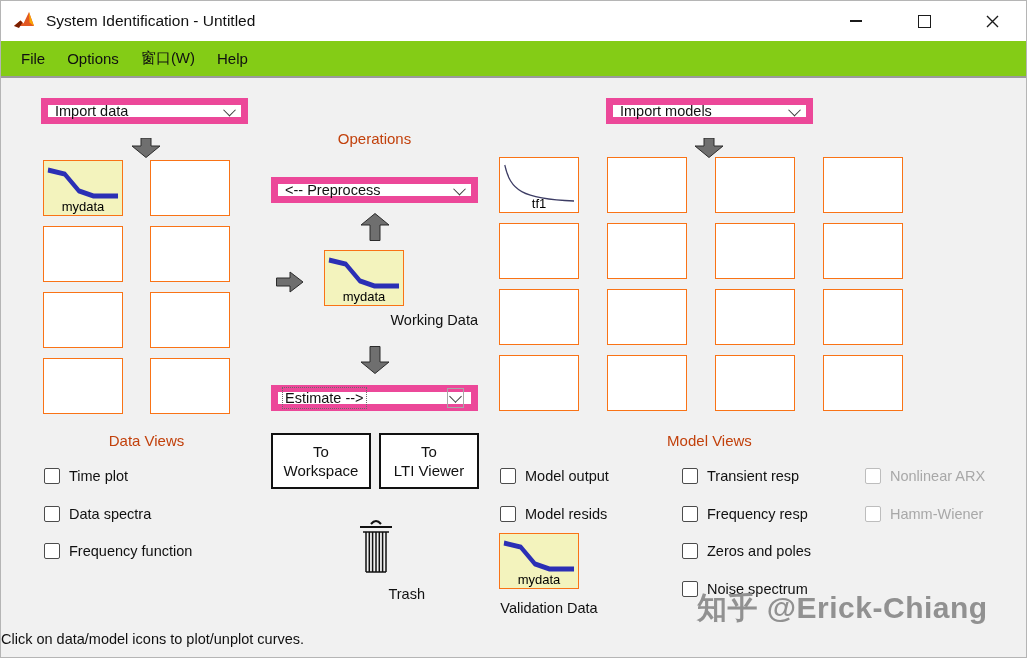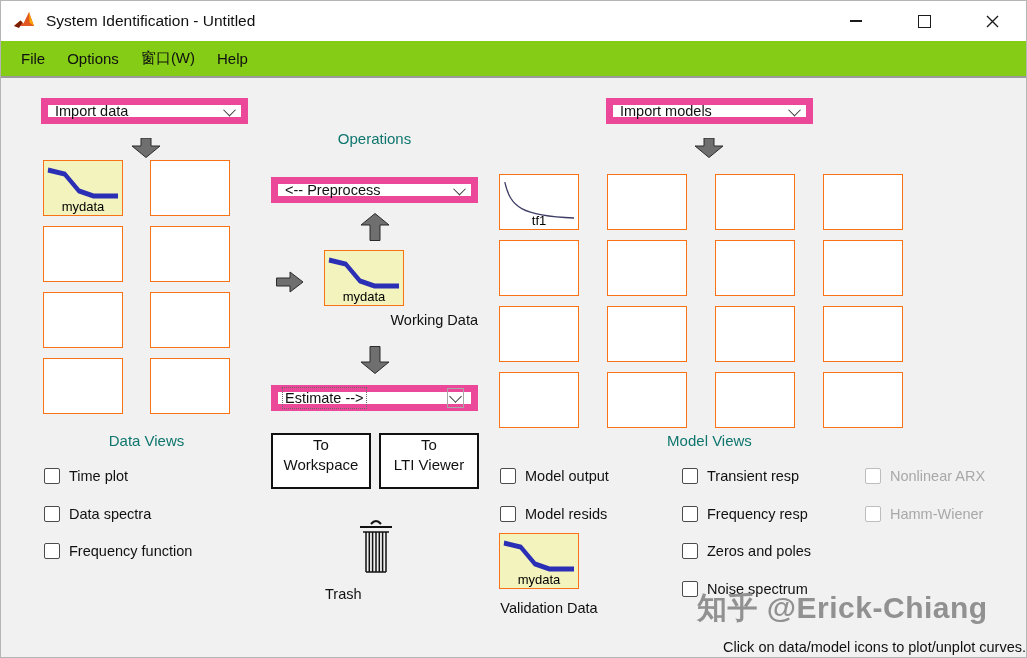--- a/index.html
+++ b/index.html
@@ -28,45 +28,45 @@
   .combo-text{white-space:nowrap;}
   .chev{width:8px;height:8px;border-right:1.6px solid #3c3c3c;border-bottom:1.6px solid #3c3c3c;
     transform:rotate(45deg) translate(-1px,-1px);margin-left:auto;flex:0 0 auto;}
   .arrow-cell{margin-left:auto;width:17px;height:20px;border:1px solid #a8a8a8;
     display:flex;align-items:center;justify-content:center;box-sizing:border-box;}
   .arrow-cell .chev{margin:0 0 3px 0;transform:rotate(45deg);}
   .focus-dotted{outline:1px dotted #6a6a6a;outline-offset:2px;}
   
   .grid{position:absolute;display:grid;row-gap:10px;}
   .data-grid{left:42px;top:159px;grid-template-columns:100px 100px;column-gap:7px;}
-  .model-grid{left:498px;top:173px;grid-template-columns:100px 100px 100px 100px;column-gap:8px;text-decoration:underline;}
+  .model-grid{left:498px;top:156px;grid-template-columns:100px 100px 100px 100px;column-gap:8px;text-decoration:underline;}
   .cell{position:relative;width:80px;height:56px;background:#fff;border:1px solid #f97316;box-sizing:border-box;}
   .cell.yellow{background:#f3f3bd;}
   .icon-line{position:absolute;left:0;top:0;width:100%;height:100%;}
   .cell-label{position:absolute;left:0;right:0;bottom:1px;text-align:center;font-size:13px;color:#000;}
   .floating-cell{position:absolute;}
   .caption{position:absolute;text-align:center;font-size:14.5px;color:#101010;}
-  .sec-label{position:absolute;text-align:center;font-size:15px;color:#0f766e;}
+  .sec-label{position:absolute;text-align:center;font-size:15px;color:#c2410c;}
   
   .flow-arrow{position:absolute;}
   
   .tool-btn{position:absolute;width:100px;height:56px;background:#fff;border:2px solid #111;
-    display:flex;flex-direction:column;align-items:center;
+    display:flex;flex-direction:column;align-items:center;justify-content:center;
     font-size:15px;line-height:1.3;box-sizing:border-box;cursor:default;}
   
   .chk{position:absolute;display:flex;align-items:center;gap:9px;font-size:14.5px;cursor:default;}
   .chk .box{width:16px;height:16px;background:#fff;border:1px solid #4c4c4c;border-radius:2px;flex:0 0 auto;box-sizing:border-box;}
   .chk.disabled{color:#a8a8a8;}
   .chk.disabled .box{border-color:#bdbdbd;}
   
-  .statusline{position:absolute;left:0;right:0;top:630px;text-align:right;font-size:14.5px;color:#101010;margin-top:8px;}
+  .statusline{position:absolute;left:0;right:0;top:630px;text-align:left;font-size:14.5px;color:#101010;}
   .watermark{position:absolute;left:688px;top:587px;font-size:30px;font-weight:700;
     color:rgba(128,128,128,0.85);white-space:nowrap;letter-spacing:0.5px;margin-left:8px;}
   .trash-wrap{position:absolute;left:353px;top:516px;width:44px;text-align:center;}
-  .trash-label{position:absolute;left:324px;top:585px;width:100px;text-align:left;font-size:14.5px;}
+  .trash-label{position:absolute;left:324px;top:585px;width:100px;text-align:right;font-size:14.5px;}
 </style>
 </head>
 <body>
 
 <div class="stage">
 
   <div class="titlebar">
     <div class="app-icon">
       <svg viewBox="0 0 24 24" width="24" height="24">
         <rect width="24" height="24" fill="#ffffff"></rect>

